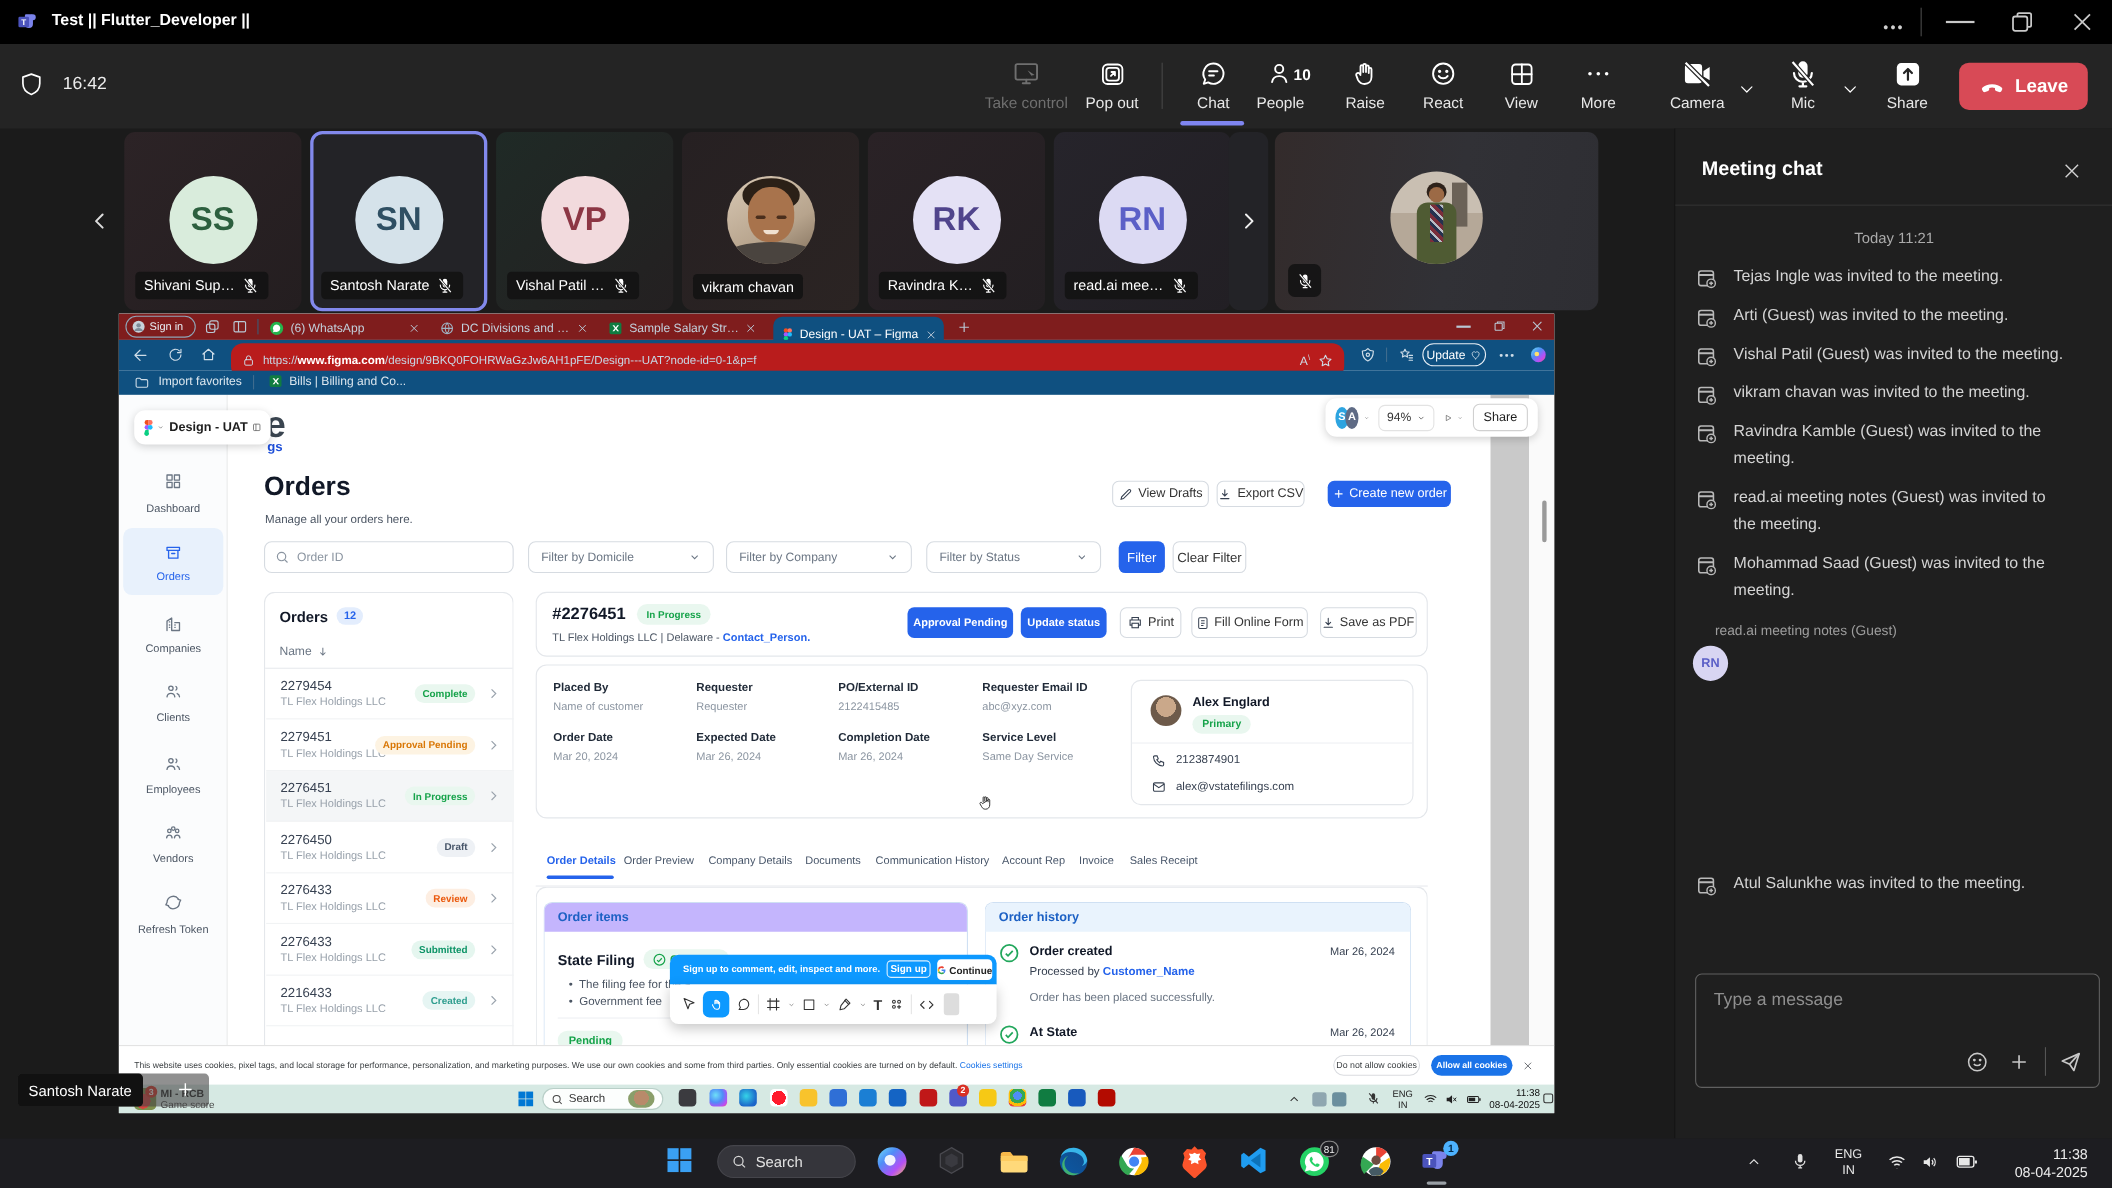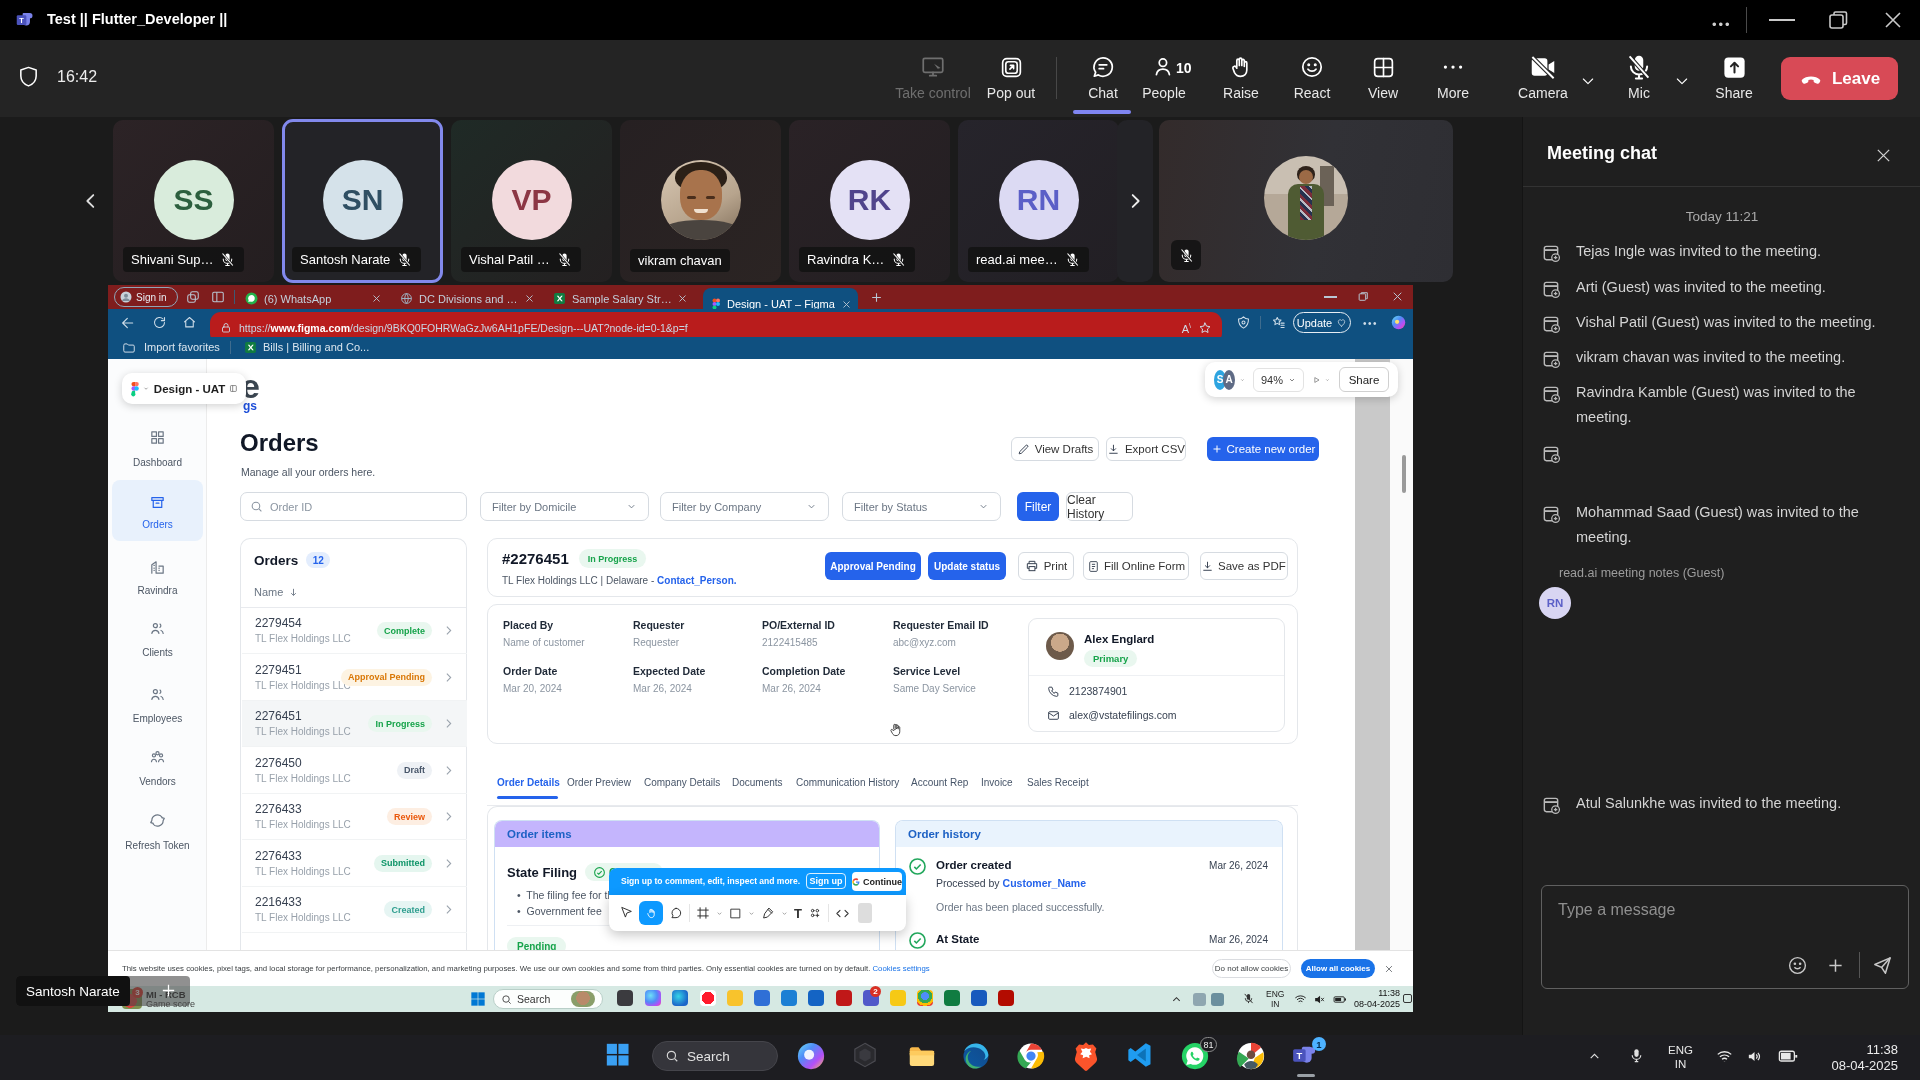--- a/index.html
+++ b/index.html
@@ -429,21 +429,21 @@
             </svg></div>
           <div class="snav" style="top:98px;color:#4b5563">Dashboard</div>
 <div class="r" style="left:4px;top:121px;width:91px;height:61px;background:#e8f1fc;border-radius:8px"></div>
 <div class="r" style="left:41px;top:135px"><svg width="17" height="17" viewBox="0 0 24 24" fill="none" stroke="#2563eb" stroke-width="1.7" stroke-linecap="round" stroke-linejoin="round">
               <path d="M4 5h16v4H4zM6 9v10h12V9M10 13h4"></path>
             </svg></div>
           <div class="snav" style="top:160px;color:#2563eb">Orders</div>
 <div class="r" style="left:41px;top:200px"><svg width="17" height="17" viewBox="0 0 24 24" fill="none" stroke="#6b7684" stroke-width="1.7" stroke-linecap="round" stroke-linejoin="round">
               <path d="M4 20V8l6-4v16M10 20h10V10h-6M7 9h.5M7 13h.5M7 16h.5M14 13h.5M14 16h.5"></path>
             </svg></div>
-          <div class="snav" style="top:226px;color:#4b5563">Ravindra</div>
+          <div class="snav" style="top:226px;color:#4b5563">Companies</div>
 <div class="r" style="left:41px;top:261px"><svg width="17" height="17" viewBox="0 0 24 24" fill="none" stroke="#6b7684" stroke-width="1.7" stroke-linecap="round" stroke-linejoin="round">
               <circle cx="9" cy="8" r="2.8"></circle>
               <path d="M4 19c.4-2.8 2.3-4.4 5-4.4s4.6 1.6 5 4.4M15.5 5.7a2.8 2.8 0 010 4.6M17 14.8c1.7.5 2.8 1.9 3 4.2"></path>
             </svg></div>
           <div class="snav" style="top:288px;color:#4b5563">Clients</div>
 <div class="r" style="left:41px;top:327px"><svg width="17" height="17" viewBox="0 0 24 24" fill="none" stroke="#6b7684" stroke-width="1.7" stroke-linecap="round" stroke-linejoin="round">
               <circle cx="9" cy="8" r="2.8"></circle>
               <path d="M4 19c.4-2.8 2.3-4.4 5-4.4s4.6 1.6 5 4.4M15.5 5.7a2.8 2.8 0 010 4.6M17 14.8c1.7.5 2.8 1.9 3 4.2"></path>
             </svg></div>
           <div class="snav" style="top:354px;color:#4b5563">Employees</div>
@@ -528,21 +528,21 @@
             <path d="M6 9l6 6 6-6"></path>
           </svg>
         </div>
         <div class="r f" style="left:734px;top:133px;width:159px;height:29px;border:1px solid #d6dbe1;border-radius:7px;padding:0 11px">
           <span style="font-size:11px;color:#6b7684;flex:1">Filter by Status</span>
           <svg width="11" height="11" viewBox="0 0 24 24" fill="none" stroke="#6b7684" stroke-width="2">
             <path d="M6 9l6 6 6-6"></path>
           </svg>
         </div>
         <div class="bb fc" style="left:909px;top:133px;width:42px;height:29px">Filter</div>
-        <div class="wb fc" style="left:958px;top:133px;width:67px;height:29px">Clear History</div>
+        <div class="wb fc" style="left:958px;top:133px;width:67px;height:29px">Clear Filter</div>
         <div class="card" style="left:132px;top:179px;width:227px;height:412px;border-radius:10px 10px 0 0;border-bottom:none">
  <div class="r f" style="left:13px;top:13px;gap:8px">
             <span style="font-size:13.5px;font-weight:700;color:#111827">Orders</span>
   <span class="fc" style="width:24px;height:16px;background:#e3edfd;color:#2563eb;border-radius:9px;font-size:10px;font-weight:700">12</span>
           </div>
  <div class="r f" style="left:13px;top:47px;gap:5px">
             <span style="font-size:11px;color:#6b7684">Name</span>
   <svg width="11" height="11" viewBox="0 0 24 24" fill="none" stroke="#6b7684" stroke-width="2">
               <path d="M12 4v14M7 13.5l5 5 5-5"></path>
             </svg>
@@ -875,20 +875,21 @@
           <circle cx="17.5" cy="17.5" r="4.6" fill="#1f1f1f" stroke="#b9b9b9" stroke-width="1.5"></circle>
           <path d="M17.5 15.4v4.2M15.4 17.5h4.2" stroke-width="1.6"></path>
         </svg></div>
       <div class="crow" style="top:263px">Ravindra Kamble (Guest) was invited to the<br>meeting.</div>
  <div class="cic" style="top:327px"><svg width="20" height="20" viewBox="0 0 24 24" fill="none" stroke="#b9b9b9" stroke-width="1.7">
           <path d="M16.5 20H6.5A2.5 2.5 0 014 17.5v-11A2.5 2.5 0 016.5 4h11A2.5 2.5 0 0120 6.5V14"></path>
           <path d="M4 8.5h16" stroke-width="2.2"></path>
           <circle cx="17.5" cy="17.5" r="4.6" fill="#1f1f1f" stroke="#b9b9b9" stroke-width="1.5"></circle>
           <path d="M17.5 15.4v4.2M15.4 17.5h4.2" stroke-width="1.6"></path>
         </svg></div>
+      <div class="crow" style="top:323px">read.ai meeting notes (Guest) was invited to<br>the meeting.</div>
  <div class="cic" style="top:387px"><svg width="20" height="20" viewBox="0 0 24 24" fill="none" stroke="#b9b9b9" stroke-width="1.7">
           <path d="M16.5 20H6.5A2.5 2.5 0 014 17.5v-11A2.5 2.5 0 016.5 4h11A2.5 2.5 0 0120 6.5V14"></path>
           <path d="M4 8.5h16" stroke-width="2.2"></path>
           <circle cx="17.5" cy="17.5" r="4.6" fill="#1f1f1f" stroke="#b9b9b9" stroke-width="1.5"></circle>
           <path d="M17.5 15.4v4.2M15.4 17.5h4.2" stroke-width="1.6"></path>
         </svg></div>
       <div class="crow" style="top:383px">Mohammad Saad (Guest) was invited to the<br>meeting.</div>
  <div class="r" style="left:36px;top:449px;font-size:12.5px;color:#9d9d9d">read.ai meeting notes (Guest)</div>
  <div class="r fc" style="left:16px;top:470px;width:32px;height:32px;border-radius:50%;background:#d8d5f2;color:#5b5fc7;font-size:11.5px;font-weight:700;z-index:2">RN</div>
  <div class="cic" style="top:678px"><svg width="20" height="20" viewBox="0 0 24 24" fill="none" stroke="#b9b9b9" stroke-width="1.7">

